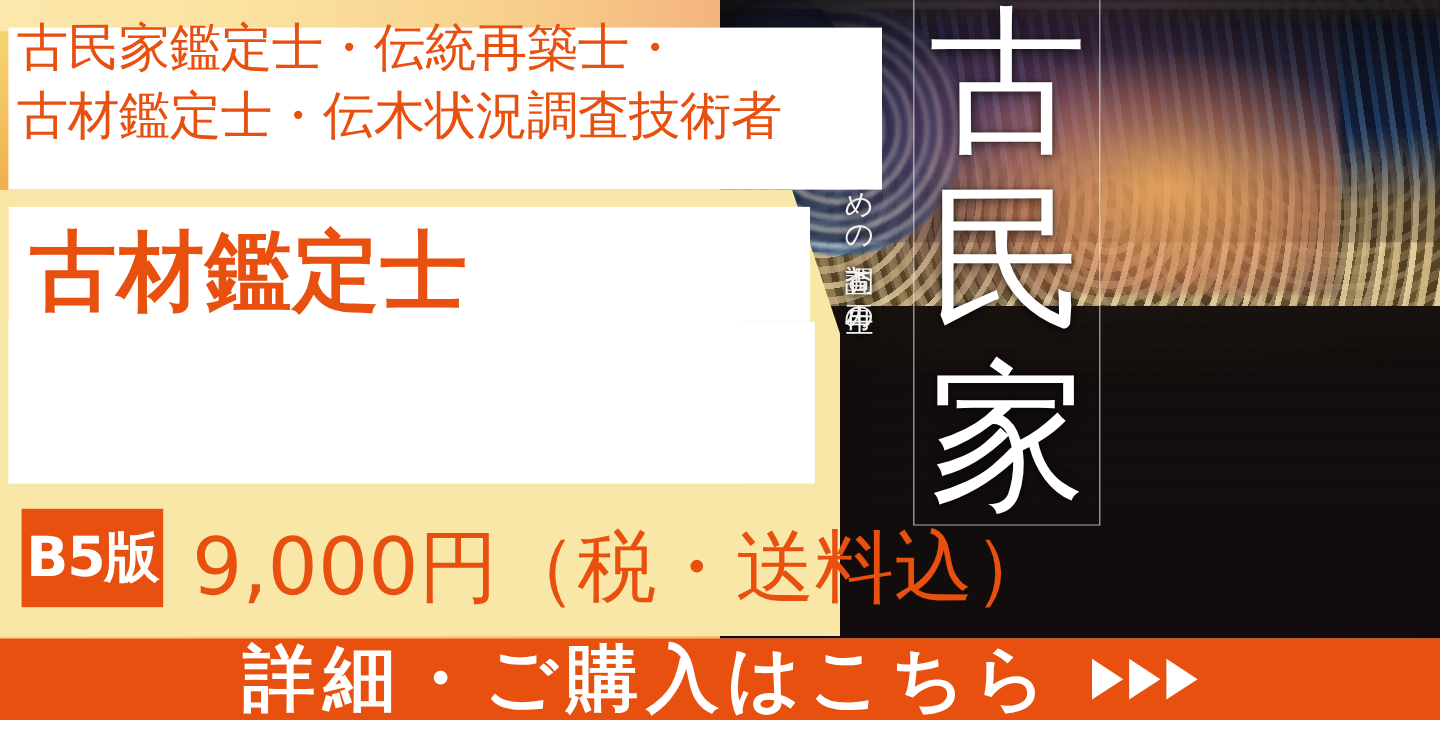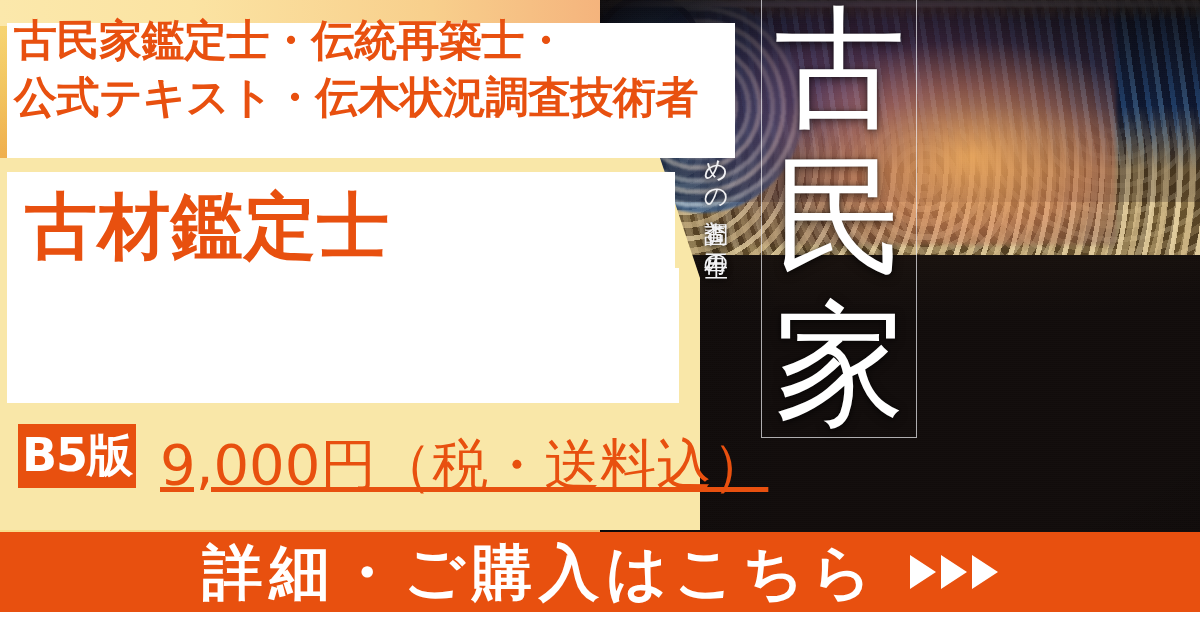--- a/index.html
+++ b/index.html
@@ -231,21 +231,21 @@
     left:7px; top:23px;
     width:728px; height:135px;
     background:#ffffff;
   }
   .cert-lines {
     position:absolute;
     left:14px; top:12px;
     width:714px;
     color:#e8500f;
     font-size:43px;
-    font-weight:700;
+    font-weight:400;
     line-height:1.32;
     letter-spacing:-.5px;
     white-space:nowrap;
   }
 
   
   .panel-mid {
     position:absolute;
     left:7px; top:172px;
     width:668px; height:231px;
@@ -270,44 +270,43 @@
     white-space:nowrap;
     pointer-events:none;
   }
   .headline .l1 { position:absolute; left:18px; top:15px; }
   .headline .l2 { position:absolute; left:168px; top:112px; }
 
   
   .badge-b5 {
     position:absolute;
     left:18px; top:424px;
-    width:118px; height:64px;
+    width:118px; height:82px;
     background:#e8500f;
     color:#ffffff;
     font-size:46px;
     font-weight:700;
     display:flex; align-items:center; justify-content:center;
     letter-spacing:-1px;
   }
   .price {
     position:absolute;
     left:160px; top:428px;
     color:#e8500f;
-    font-size:56px;
+    font-size:66px;
     font-weight:400;
     letter-spacing:0px;
     white-space:nowrap;
-    text-decoration:underline;
   }
 
   
   .cta {
     position:absolute;
     left:0; top:532px;
-    width:1200px; height:80px;
+    width:1200px; height:68px;
     background:#e8500f;
     display:flex;
     align-items:center;
     justify-content:center;
     gap:26px;
   }
   .cta-text {
     color:#ffffff;
     font-size:60px;
     font-weight:700;
@@ -358,21 +357,21 @@
     <span>家</span>
   </div>
 
   <div class="cover-sub">伝統構法、古民家活用のための調査と再生の</div>
 
   <div class="wedge-cream"></div>
 
   <div class="panel-top"></div>
   <div class="cert-lines">
     <div>古民家鑑定士・伝統再築士・</div>
-    <div>公式テキスト・伝木状況調査技術者</div>
+    <div>古材鑑定士・伝木状況調査技術者</div>
   </div>
 
   <div class="panel-mid"></div>
   <div class="panel-mid-b"></div>
   <div class="headline">
     <span class="l1">古材鑑定士</span>
   </div>
 
   <div class="badge-b5">B5版</div>
   <div class="price">9,000円（税・送料込）</div>

